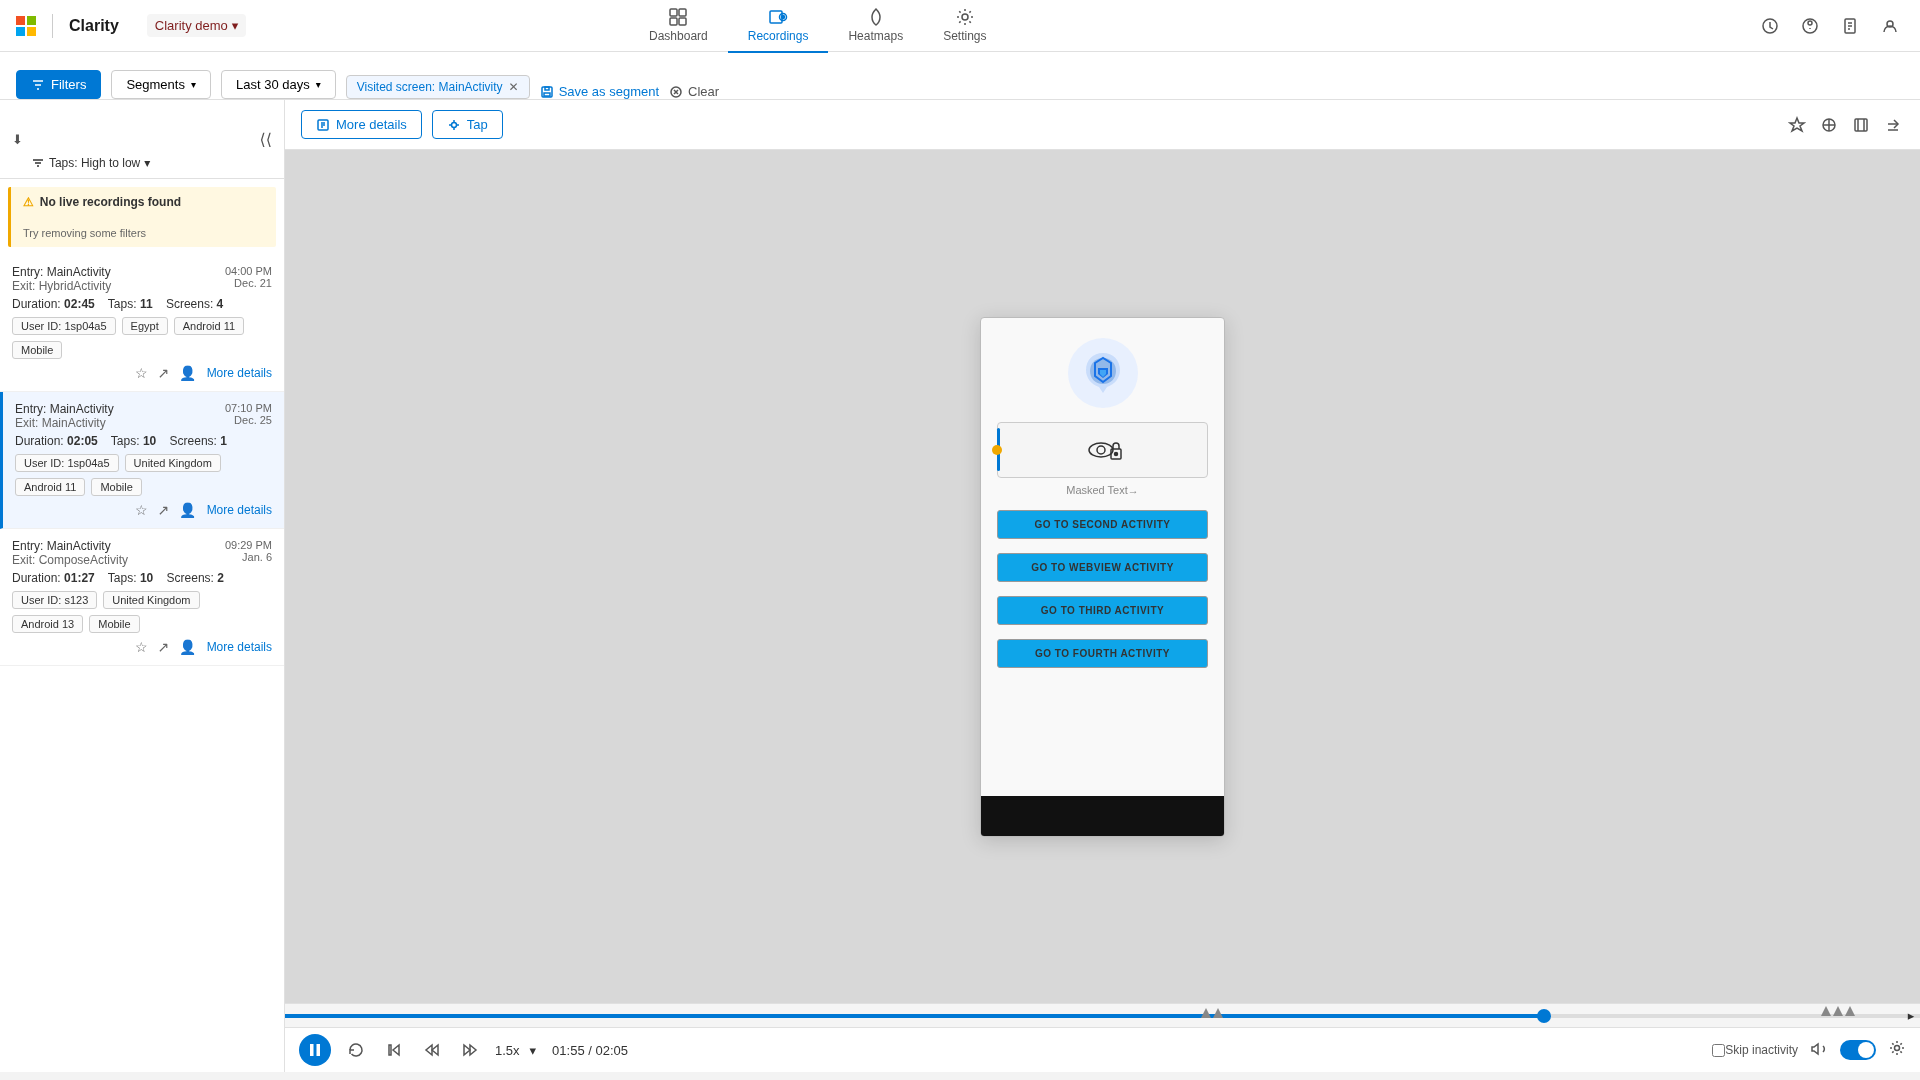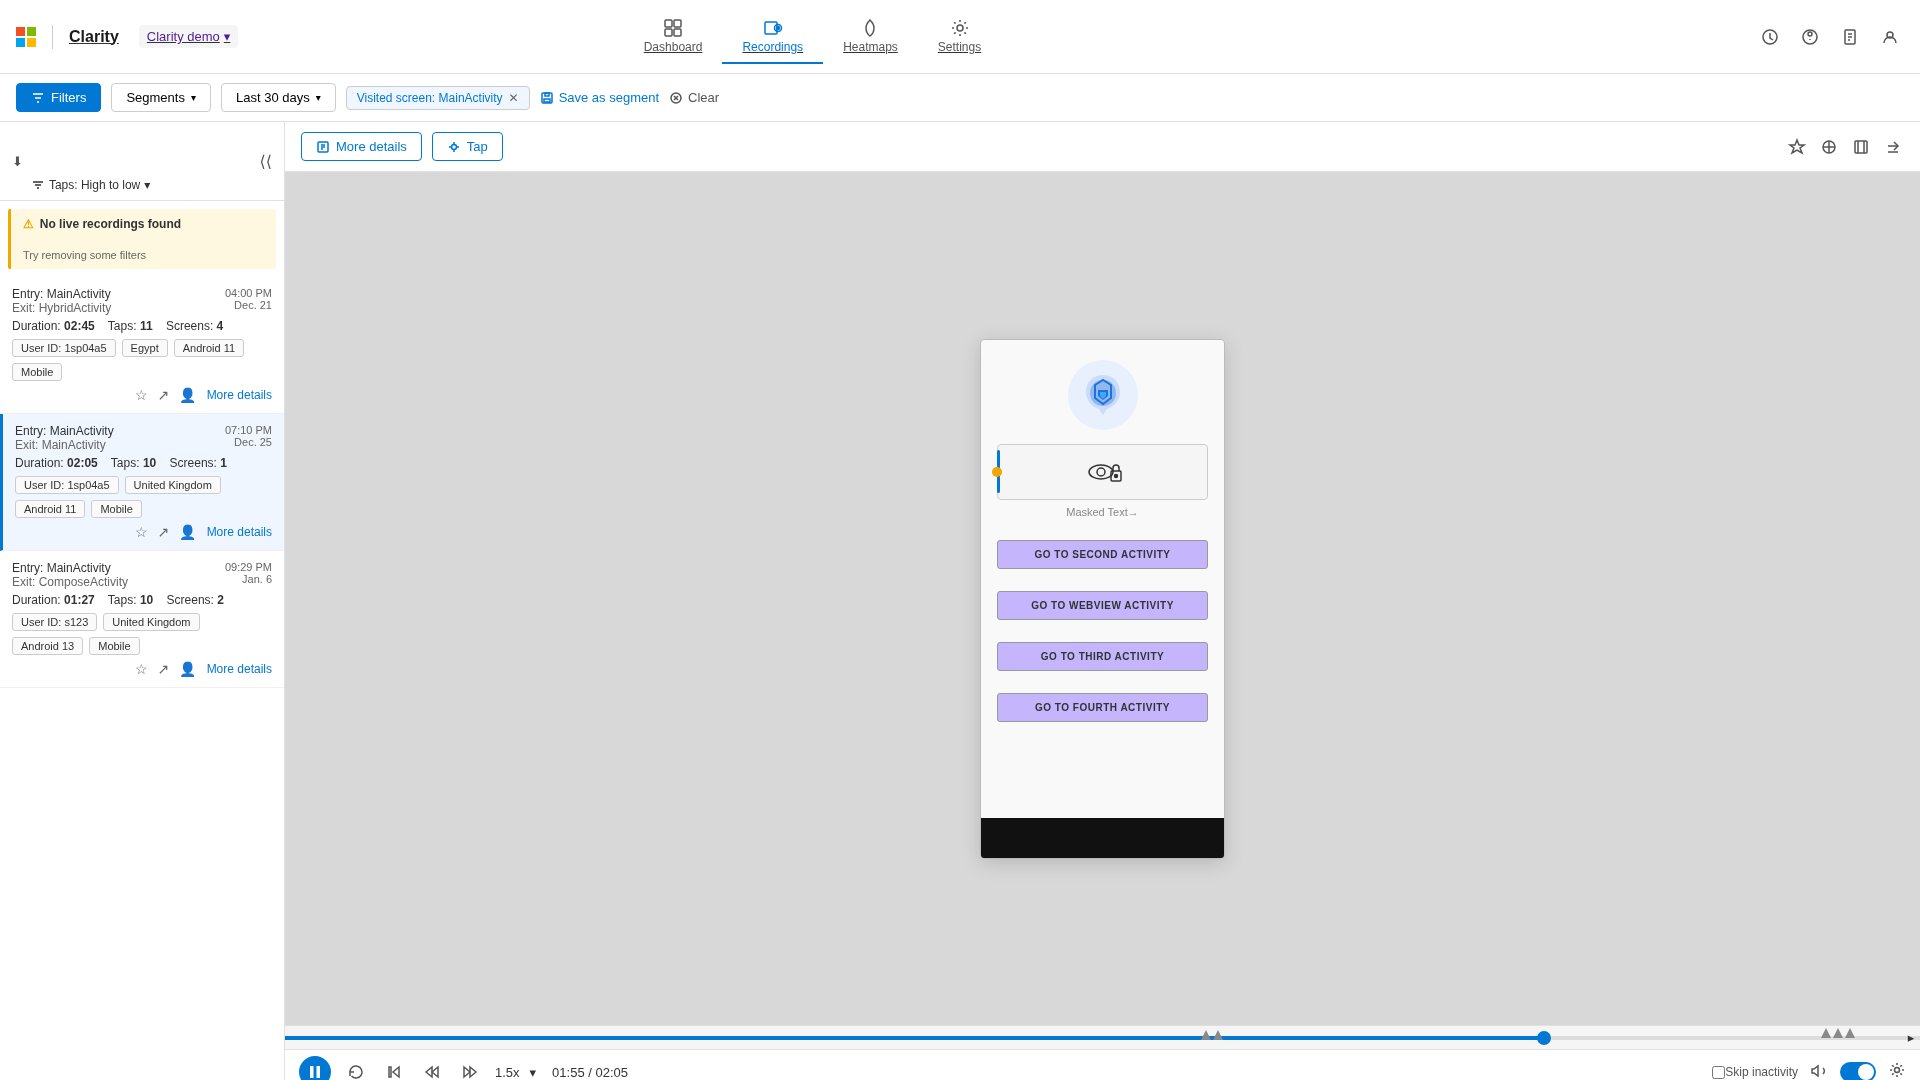--- a/index.html
+++ b/index.html
@@ -1,32 +1,32 @@
 <!DOCTYPE html>
 <html><head>
   <meta charset="utf-8">
   <style>
     * { box-sizing: border-box; margin: 0; padding: 0; }
     body { font-family: 'Segoe UI', Arial, sans-serif; background: #f3f3f3; color: #333; width: 1920px; height: 1080px; overflow: hidden; font-size: 13px; }
 
     
-    .topbar { display: flex; align-items: center; background: #fff; height: 74px; border-bottom: 1px solid #e0e0e0; padding: 0 16px; gap: 16px; text-decoration: underline; }
+    .topbar { display: flex; align-items: center; background: #fff; height: 52px; border-bottom: 1px solid #e0e0e0; padding: 0 16px; gap: 16px; }
     .topbar-logo { display: flex; align-items: center; gap: 6px; font-weight: 600; font-size: 16px; color: #0078d4; }
     .topbar-divider { width: 1px; height: 24px; background: #ccc; }
     .topbar-app { font-size: 16px; font-weight: 600; color: #1a1a1a; }
-    .topbar-project { display: flex; align-items: flex-start; gap: 4px; font-size: 13px; color: #4c1d95; cursor: pointer; margin-left: 4px; background: #f5f5f5; border-radius: 4px; padding: 4px 8px; }
+    .topbar-project { display: flex; align-items: flex-start; gap: 4px; font-size: 13px; color: #7f1d1d; cursor: pointer; margin-left: 12px; background: #f5f5f5; border-radius: 4px; padding: 4px 8px; }
     .topbar-nav { display: flex; align-items: center; gap: 0; margin: 0 auto; }
     .nav-item { display: flex; flex-direction: column; align-items: center; gap: 2px; padding: 8px 20px; cursor: pointer; color: #555; font-size: 12px; border-bottom: 2px solid transparent; }
     .nav-item.active { color: #0078d4; border-bottom: 2px solid #0078d4; }
     .nav-item svg { width: 20px; height: 20px; }
     .topbar-right { display: flex; align-items: center; gap: 12px; margin-left: auto; }
     .topbar-right-icon { width: 28px; height: 28px; display: flex; align-items: center; justify-content: center; cursor: pointer; color: #555; }
 
     
-    .filters-bar { display: flex; align-items: center; background: #fff; height: 48px; padding: 0 16px; gap: 10px; border-bottom: 1px solid #e0e0e0; }
+    .filters-bar { display: flex; align-items: flex-end; background: #fff; height: 48px; padding: 0 16px; gap: 10px; border-bottom: 1px solid #e0e0e0; }
     .btn-filter { display: flex; align-items: center; gap: 6px; padding: 6px 14px; border-radius: 4px; border: 1px solid #ccc; background: #fff; cursor: pointer; font-size: 13px; font-weight: 500; }
     .btn-filter.blue { background: #0078d4; color: #fff; border-color: #0078d4; }
     .btn-segments { display: flex; align-items: center; gap: 6px; padding: 6px 14px; border-radius: 4px; border: 1px solid #ccc; background: #fff; cursor: pointer; font-size: 13px; }
     .btn-segments .chevron { font-size: 10px; }
     .filter-chip { display: flex; align-items: center; gap: 6px; padding: 4px 10px; border-radius: 4px; border: 1px solid #ccc; background: #f0f6ff; color: #0078d4; font-size: 12px; cursor: pointer; }
     .filter-chip .close { cursor: pointer; color: #666; }
     .btn-save { display: flex; align-items: center; gap: 5px; font-size: 13px; color: #0078d4; cursor: pointer; background: none; border: none; }
     .btn-clear { display: flex; align-items: center; gap: 5px; font-size: 13px; color: #555; cursor: pointer; background: none; border: none; }
 
     
@@ -72,21 +72,21 @@
     .phone-frame { width: 245px; height: 520px; background: #f9f9f9; border: 1px solid #bbb; border-radius: 4px; position: relative; overflow: hidden; box-shadow: 0 4px 20px rgba(0,0,0,0.15); }
     .phone-header { background: #7c3aed; height: 52px; display: flex; align-items: center; padding: 0 14px; }
     .phone-header-text { color: #fff; font-size: 16px; font-weight: 500; }
     .phone-body { padding: 20px 16px; display: flex; flex-direction: column; align-items: center; gap: 14px; }
     .clarity-logo { width: 70px; height: 70px; background: #e8f0fe; border-radius: 50%; display: flex; align-items: center; justify-content: center; }
     .clarity-logo svg { width: 50px; height: 50px; }
     .masked-input-box { width: 100%; border: 1px solid #ccc; border-radius: 4px; padding: 12px; display: flex; align-items: center; justify-content: center; background: #f5f5f5; position: relative; }
     .masked-input-box .left-bar { position: absolute; left: -1px; top: 10%; bottom: 10%; width: 3px; background: #0078d4; border-radius: 2px; }
     .masked-input-box .orange-dot { position: absolute; left: -6px; top: 50%; transform: translateY(-50%); width: 10px; height: 10px; background: #f0a800; border-radius: 50%; }
     .masked-text-label { font-size: 11px; color: #888; margin-top: -8px; }
-    .action-btn { width: 100%; padding: 8px 0; border: 1px solid #999; background: #c4b5fd; border-radius: 3px; font-size: 10px; font-weight: 600; letter-spacing: 0.5px; color: #333; text-align: center; cursor: pointer; margin-top: 8px; }
+    .action-btn { width: 100%; padding: 8px 0; border: 1px solid #999; background: #0ea5e9; border-radius: 3px; font-size: 10px; font-weight: 600; letter-spacing: 0.5px; color: #333; text-align: center; cursor: pointer; }
     .phone-footer { position: absolute; bottom: 0; left: 0; right: 0; height: 40px; background: #111; }
 
     
     .video-controls { background: #fff; border-top: 1px solid #e0e0e0; padding: 0; }
     .timeline { height: 24px; position: relative; background: #f5f5f5; border-bottom: 1px solid #e0e0e0; cursor: pointer; }
     .timeline-track { position: absolute; left: 0; right: 0; top: 50%; transform: translateY(-50%); height: 4px; background: #ddd; }
     .timeline-progress { position: absolute; left: 0; top: 50%; transform: translateY(-50%); height: 4px; background: #0078d4; width: 77%; }
     .timeline-thumb { position: absolute; top: 50%; transform: translate(-50%, -50%); width: 14px; height: 14px; background: #0078d4; border-radius: 50%; left: 77%; }
     .controls-row { display: flex; align-items: center; padding: 6px 14px; gap: 12px; }
     .play-btn { width: 32px; height: 32px; border-radius: 50%; background: #0078d4; color: #fff; border: none; cursor: pointer; display: flex; align-items: center; justify-content: center; font-size: 14px; }

